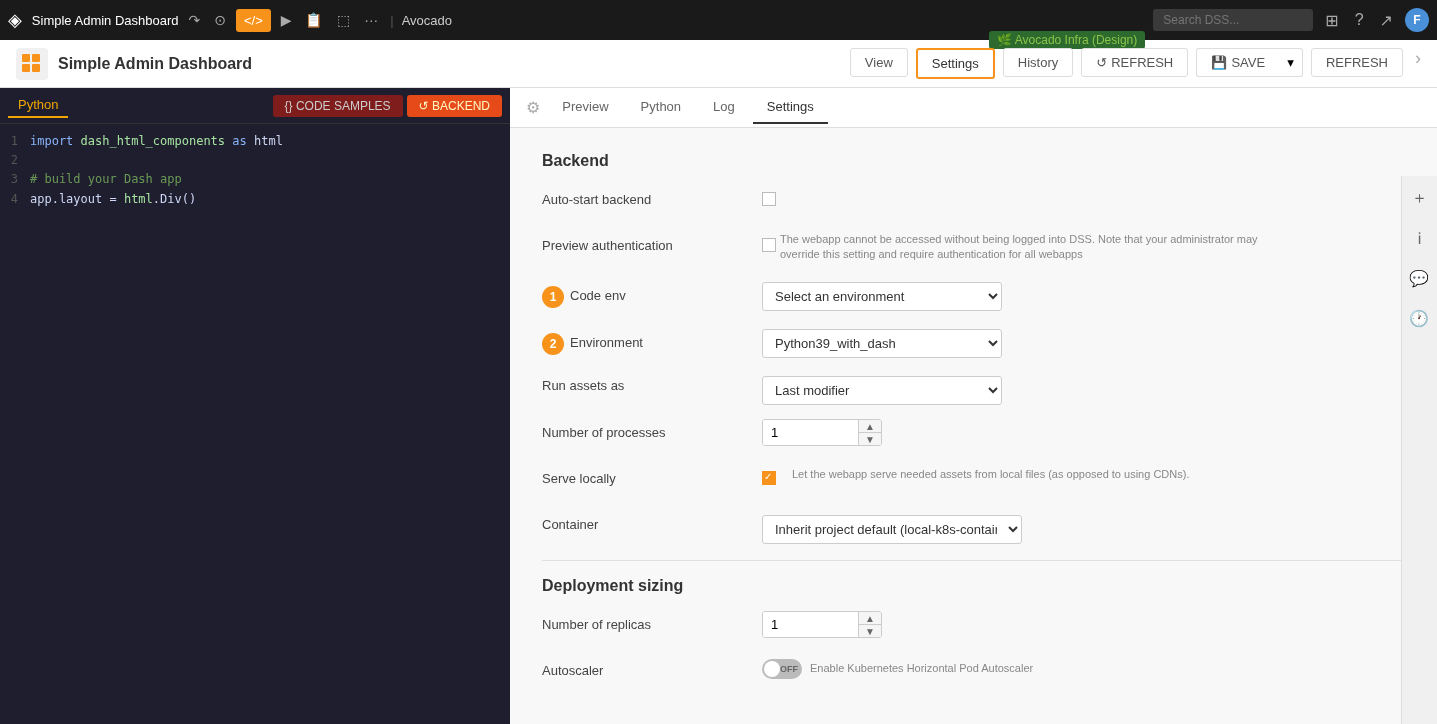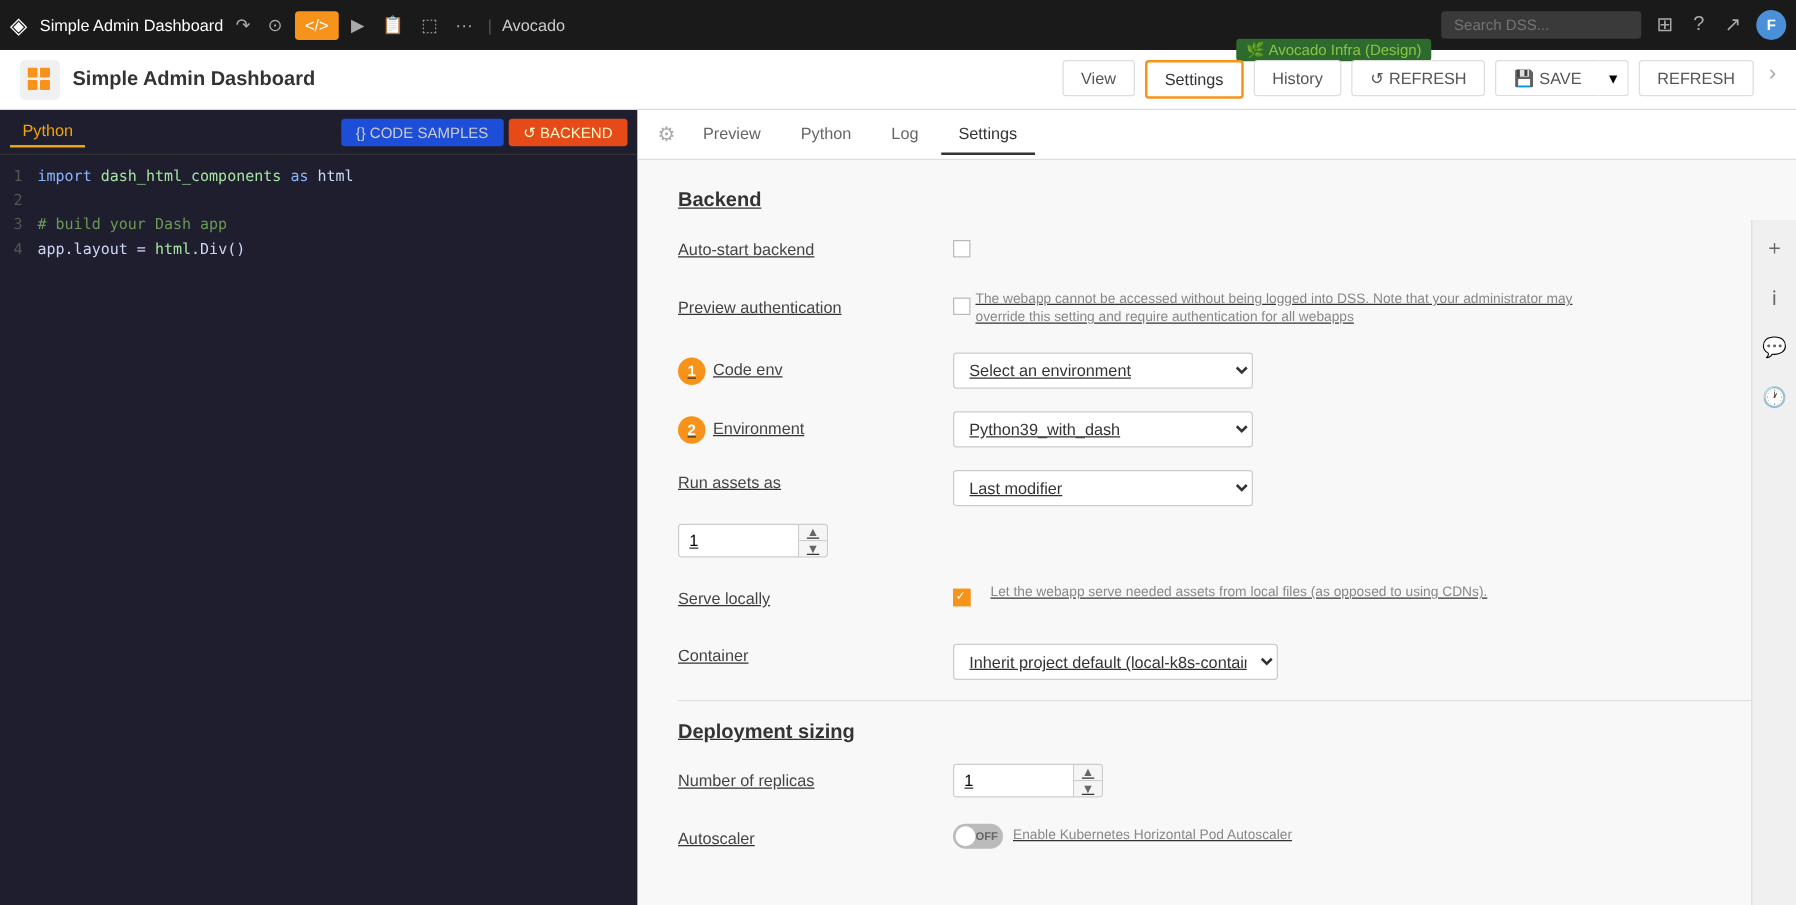--- a/index.html
+++ b/index.html
@@ -64,21 +64,21 @@
     .left-panel-tabs {
       display: flex;
       align-items: center;
       background: #1e1e2e;
       border-bottom: 1px solid #333;
       padding: 0 8px;
       gap: 4px;
       height: 36px;
     }
     .left-tab-active { color: #f0a500; font-size: 13px; padding: 4px 10px; border-bottom: 2px solid #f0a500; }
-    .left-tab-btn { background: #1d4ed8; color: #ccc; border: none; border-radius: 3px; padding: 4px 12px; font-size: 12px; cursor: pointer; margin-left: auto; display: flex; align-items: center; gap: 4px; }
+    .left-tab-btn { background: #7f1d1d; color: #ccc; border: none; border-radius: 3px; padding: 4px 12px; font-size: 12px; cursor: pointer; margin-left: auto; display: flex; align-items: center; gap: 4px; }
     .backend-btn { background: #e64a19; color: #fef9c3; border: none; border-radius: 3px; padding: 4px 12px; font-size: 12px; cursor: pointer; display: flex; align-items: center; gap: 4px; }
     .code-area {
       flex: 1;
       background: #1e1e2e;
       padding: 8px 0;
       overflow-y: auto;
     }
     .code-line { display: flex; gap: 0; }
     .line-num { color: #555; font-size: 12px; width: 30px; text-align: right; padding-right: 12px; user-select: none; font-family: monospace; line-height: 1.6; }
     .line-code { color: #cdd6f4; font-size: 12px; font-family: 'Consolas', 'Monaco', monospace; line-height: 1.6; white-space: pre; }
@@ -102,21 +102,20 @@
       padding: 0 16px;
       height: 40px;
       gap: 4px;
     }
     .right-tab { padding: 8px 14px; font-size: 13px; color: #666; cursor: pointer; border-bottom: 2px solid transparent; }
     .right-tab-active { color: #333; border-bottom: 2px solid #333; font-weight: 500; }
     .right-content {
       flex: 1;
       overflow-y: auto;
       padding: 24px 32px;
-      text-decoration: underline;
     }
 
     
     .section-title { font-size: 16px; font-weight: 600; color: #333; margin-bottom: 16px; }
     .settings-row {
       display: flex;
       align-items: flex-start;
       margin-bottom: 14px;
       min-height: 32px;
     }
@@ -355,20 +354,21 @@
         <div class="settings-control" style="padding-top:4px;">
           <select class="select-wide">
             <option selected="">Last modifier</option>
             <option>Creator</option>
             <option>Custom</option>
           </select>
         </div>
       </div>
 
       <div class="settings-row">
+        <div class="settings-label">Number of processes</div>
         <div class="settings-control">
           <div class="num-input-wrap">
             <input class="num-input" type="number" value="1" style="">
             <div class="num-arrows">
               <button class="num-arrow num-arrow-up">▲</button>
               <button class="num-arrow">▼</button>
             </div>
           </div>
         </div>
       </div>

